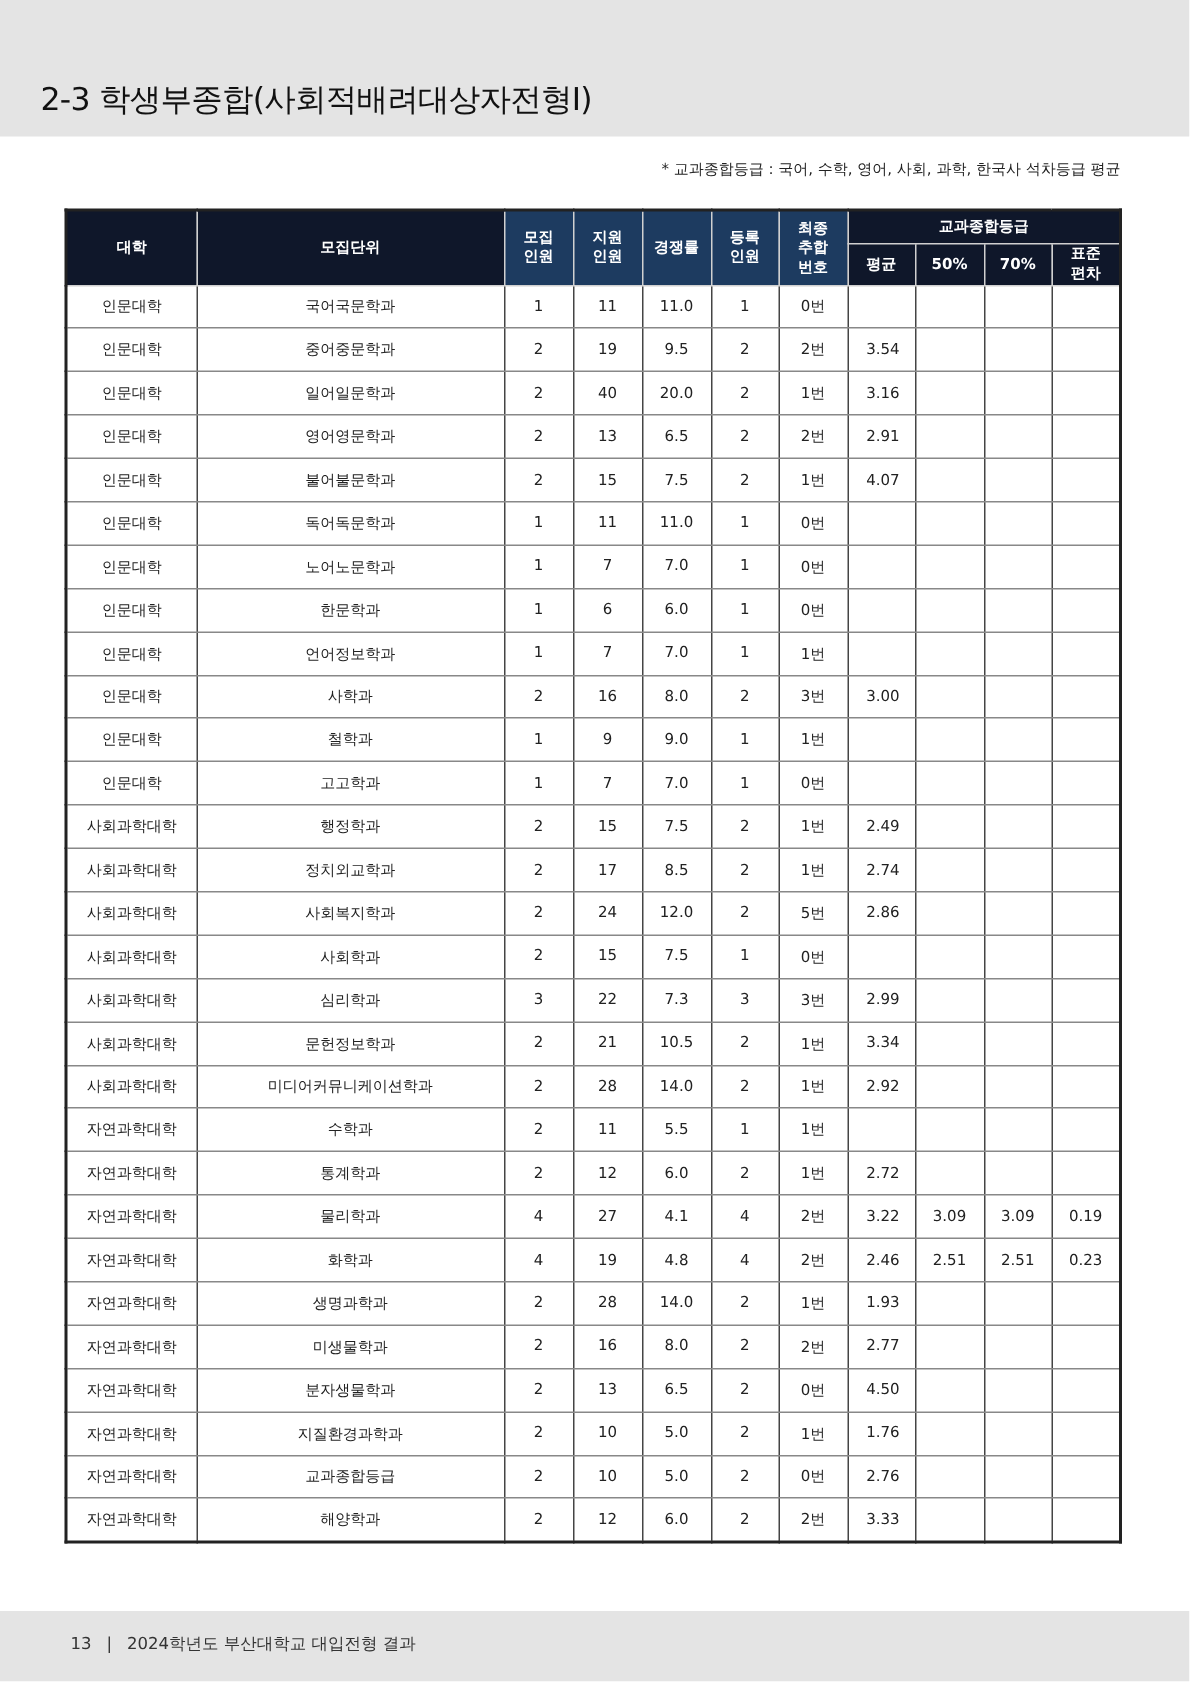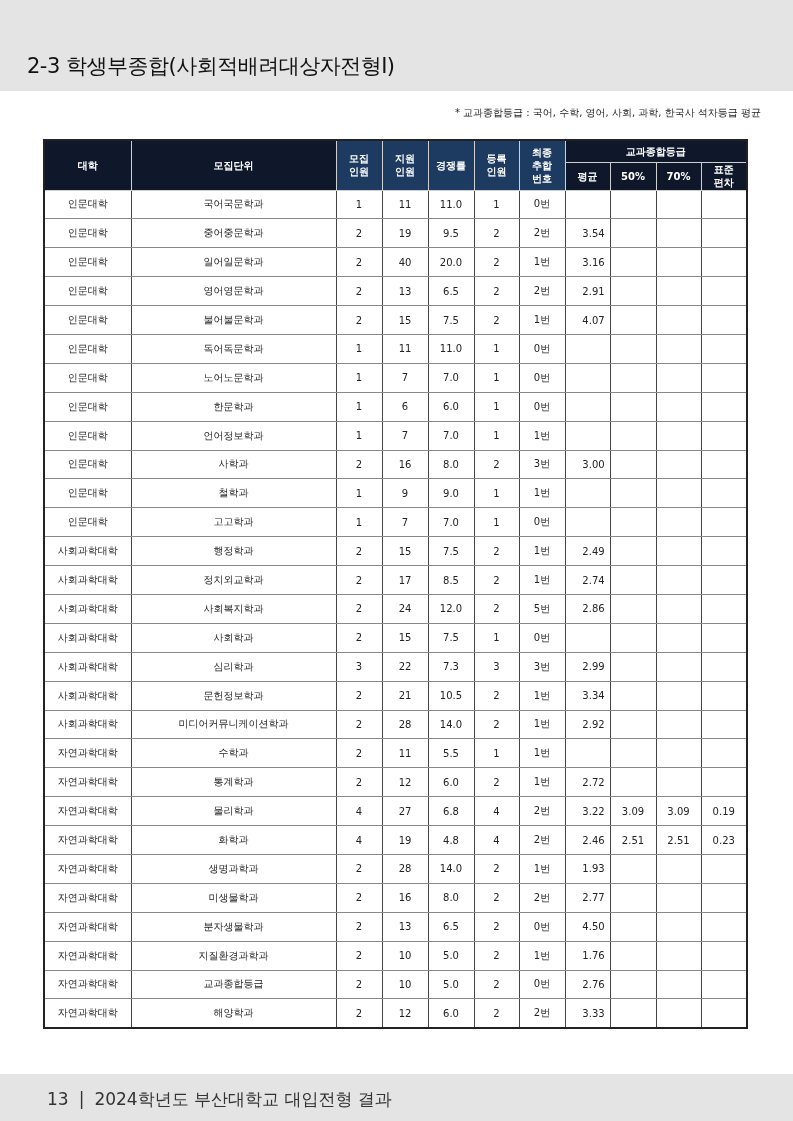--- a/index.html
+++ b/index.html
@@ -1,31 +1,31 @@
 <!DOCTYPE html>
 <html><head>
 <meta charset="utf-8">
 <style>
   * { box-sizing: border-box; margin: 0; padding: 0; }
   html, body { width: 793px; height: 1121px; background: #ffffff; overflow: hidden; }
   body { position: relative; font-family: "DejaVu Sans", "Liberation Sans", sans-serif; color: #222; }
   .top-band { position: absolute; left: 0; top: 0; width: 793px; height: 91px; background: #e4e4e4; }
   .page-title { position: absolute; left: 27px; top: 52px; font-size: 21px; font-weight: normal; color: #111; letter-spacing: -0.5px; white-space: nowrap; }
-  .note { position: absolute; right: 32px; top: 106px; font-size: 10px; color: #222; white-space: nowrap; }
+  .note { position: absolute; right: 46px; top: 106px; font-size: 10px; color: #222; white-space: nowrap; }
   .grade-table { position: absolute; left: 43px; top: 139px; width: 703px; border-collapse: collapse; table-layout: fixed; border: 2px solid #222; }
   .grade-table th { font-size: 10px; font-weight: bold; color: #fff; text-align: center; vertical-align: middle; line-height: 13px; border: 1px solid #d0d0d0; padding: 0; }
   .grade-table th.gray { background: #0f172a; }
   .grade-table th.navy { background: #1d3b60; }
   .grade-table tr.h1 th { height: 22px; }
   .grade-table tr.h2 th { height: 28px; }
   .grade-table td { height: 28.9px; font-size: 10px; text-align: center; vertical-align: middle; border: 1px solid #444; color: #222; padding: 0; }
-  .grade-table td.l { text-align: center; padding-left: 12px; }
+  .grade-table td.l { text-align: left; padding-left: 12px; }
   .grade-table tbody tr td { border-bottom: 1px solid #888; }
   .bottom-band { position: absolute; left: 0; top: 1074px; width: 793px; height: 47px; background: #e4e4e4; }
-  .footer-text { position: absolute; left: 47px; top: 1088px; font-size: 17px; color: #333; white-space: nowrap; }
+  .footer-text { position: absolute; left: 47px; top: 1088px; font-size: 11px; color: #333; white-space: nowrap; }
   .footer-text .sep { margin: 0 10px; }
 </style>
 </head>
 <body>
 
 <div class="top-band"></div>
 <div class="page-title">2-3 학생부종합(사회적배려대상자전형Ⅰ)</div>
 <div class="note">* 교과종합등급 : 국어, 수학, 영어, 사회, 과학, 한국사 석차등급 평균</div>
 
 <table class="grade-table">
@@ -332,21 +332,21 @@
         <td class="l">2.72</td>
         <td></td>
         <td></td>
         <td></td>
       </tr>
       <tr>
         <td>자연과학대학</td>
         <td>물리학과</td>
         <td>4</td>
         <td>27</td>
-        <td>6.8</td>
+        <td>4.1</td>
         <td>4</td>
         <td>2번</td>
         <td class="l">3.22</td>
         <td>3.09</td>
         <td>3.09</td>
         <td>0.19</td>
       </tr>
       <tr>
         <td>자연과학대학</td>
         <td>화학과</td>

